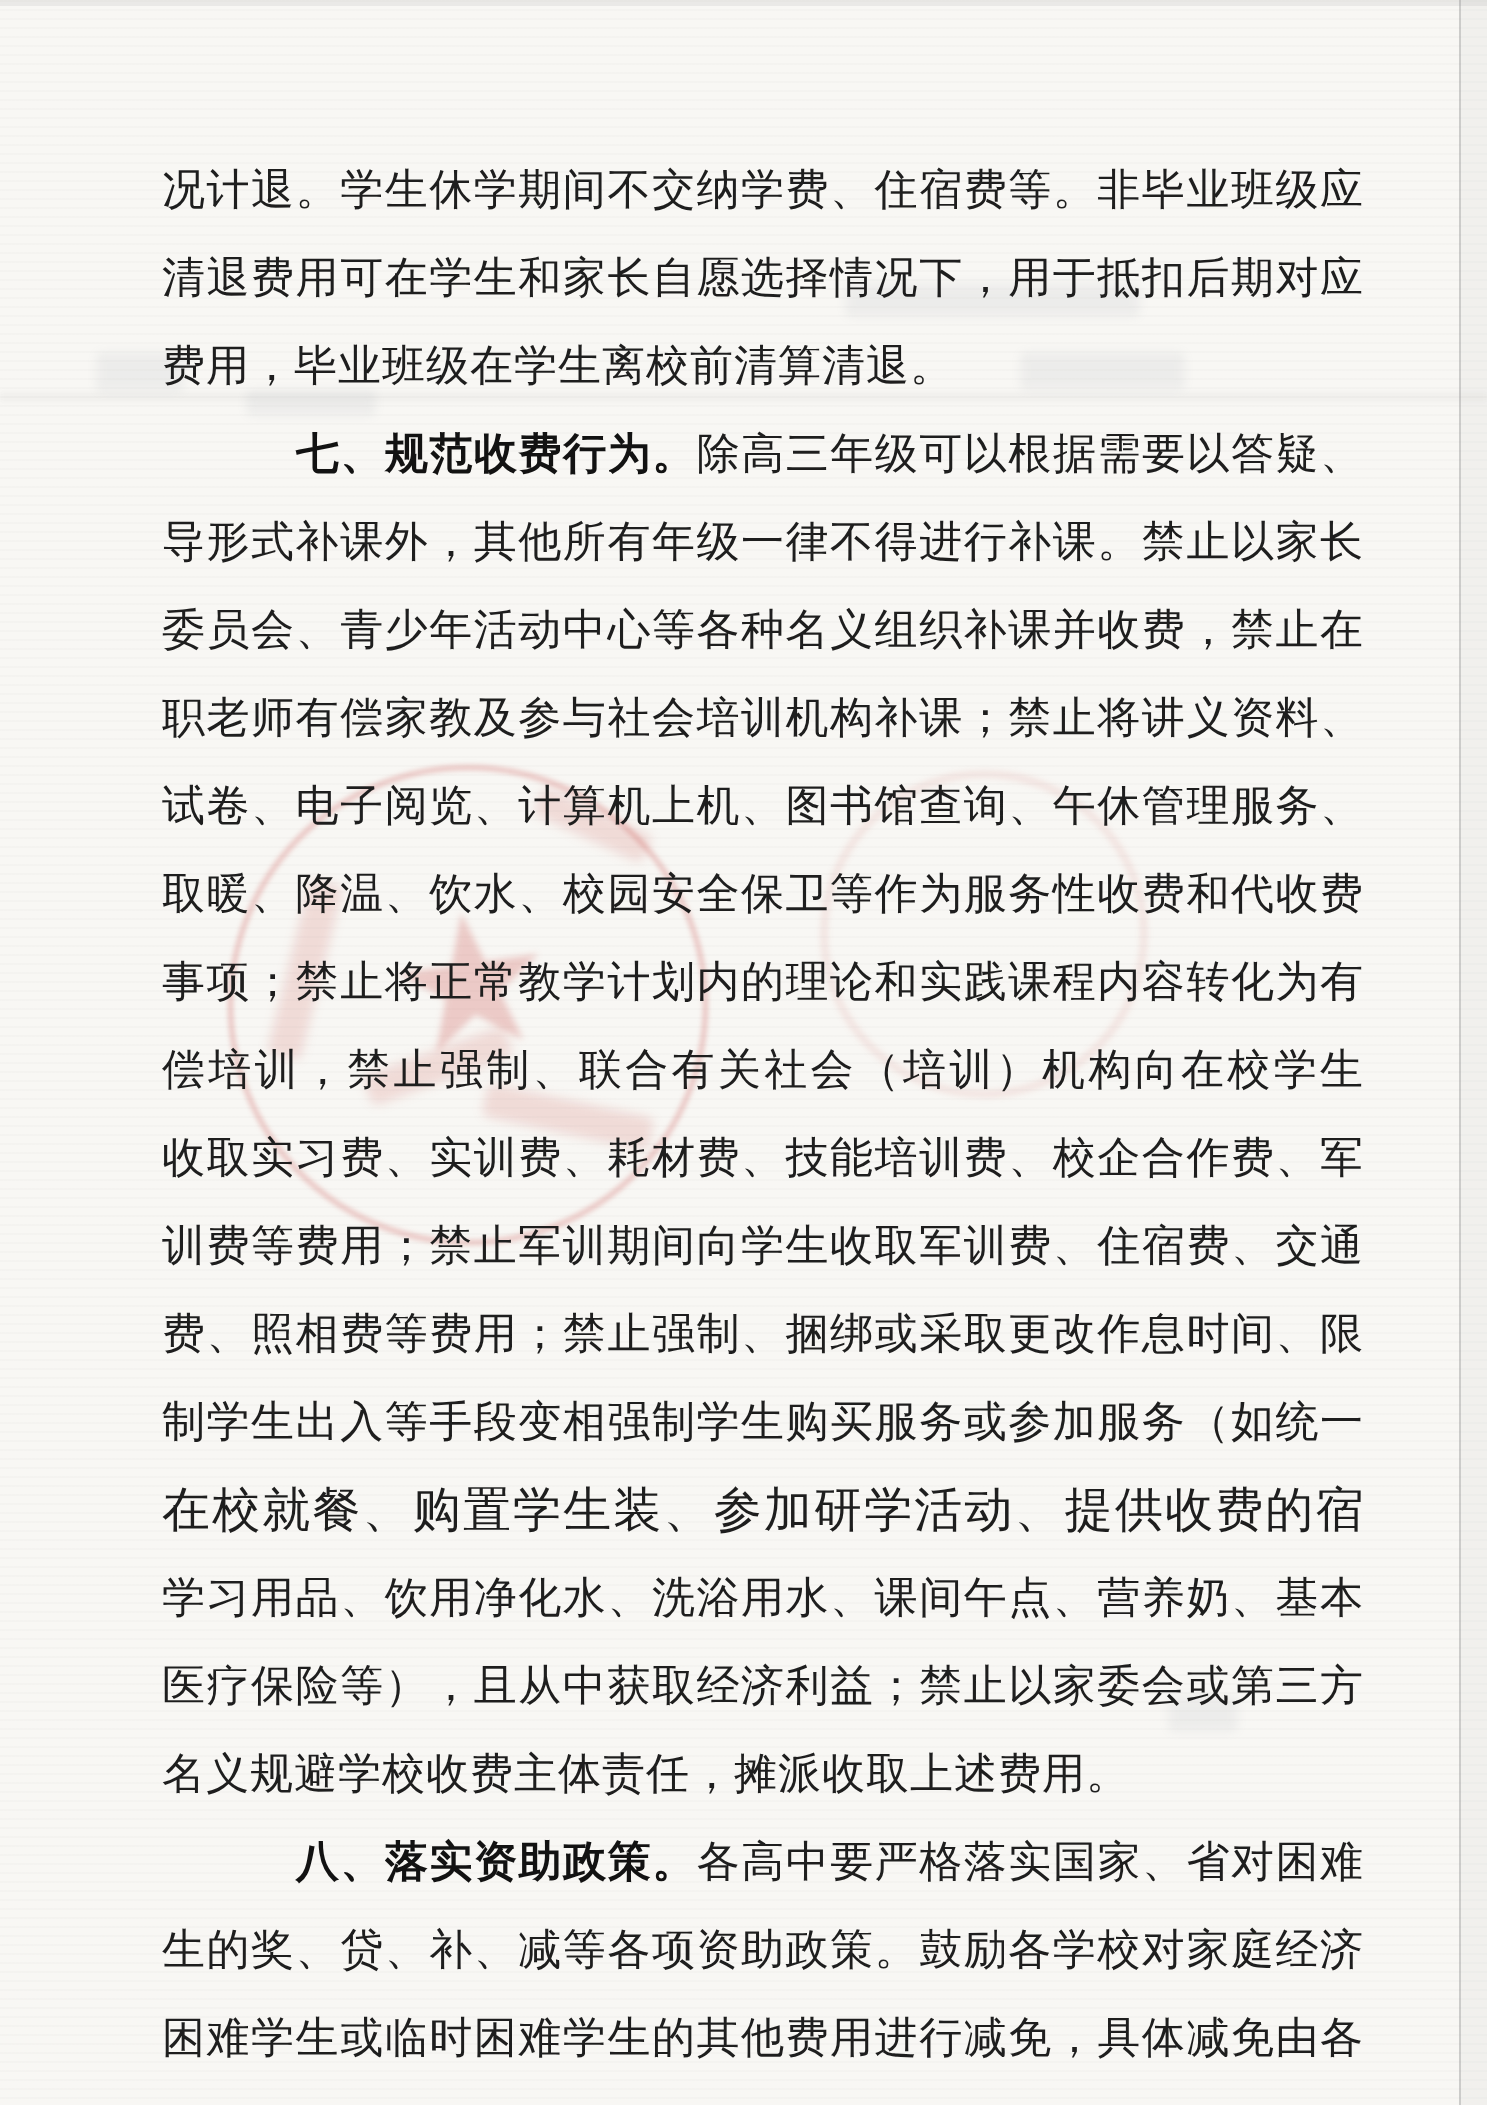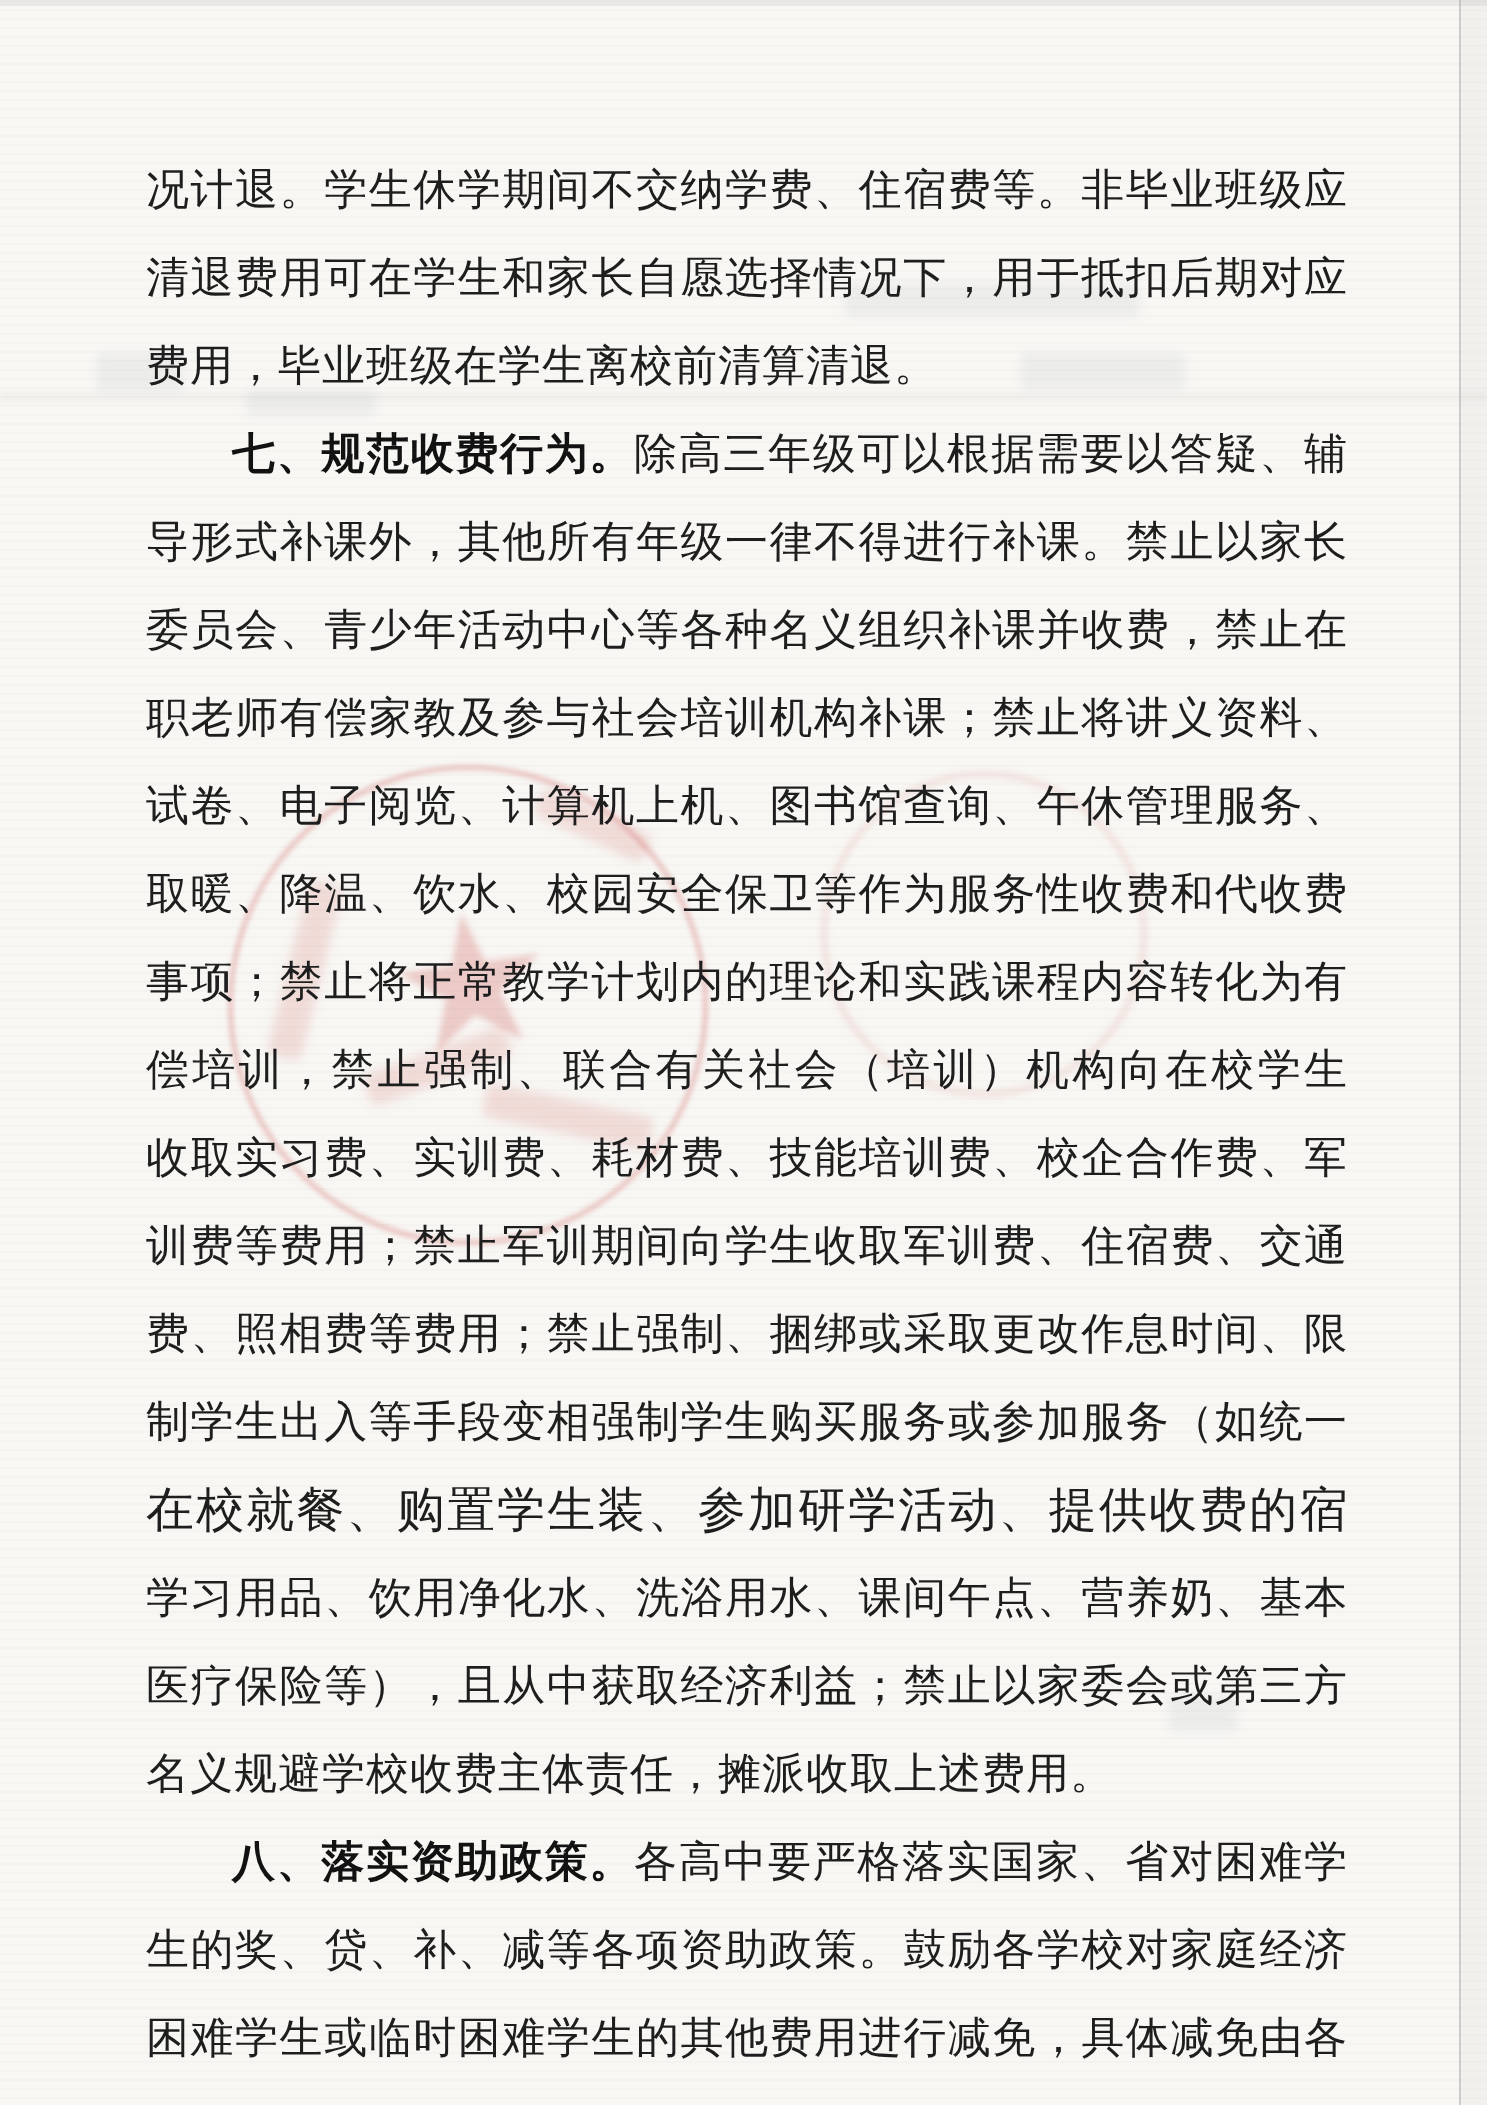--- a/index.html
+++ b/index.html
@@ -11,35 +11,35 @@
     font-family:"Liberation Serif","DejaVu Serif",serif;
   }
   
   .page::before{
     content:"";position:absolute;inset:0;
     background:repeating-linear-gradient(180deg,
       rgba(0,0,0,0.015) 0 2px, rgba(0,0,0,0) 2px 9px);
     pointer-events:none;
   }
   .textblock{
-    position:absolute;left:146px;top:146px;width:1202px;
+    position:absolute;left:162px;top:146px;width:1202px;
   }
   .line{
     height:88px;line-height:88px;
     font-size:43px;color:#1e1e1e;
     letter-spacing:1px;
     text-align:justify;
     text-justify:inter-character;
     text-align-last:justify;
     overflow:hidden;
   }
   .line.short{text-align:right;text-align-last:left;}
   .line.indent{text-indent:86px;}
   .line.tight{font-size:48px;letter-spacing:0.5px;}
-  .lead{font-weight:700;color:#121212;}
+  .lead{font-weight:700;color:#121212;margin-left:48px;}
   
   .seal{
     position:absolute;border-radius:50%;
     pointer-events:none;
   }
   .seal-l{
     left:228px;top:765px;width:470px;height:470px;
     border:5px solid rgba(199,73,68,0.30);
     filter:blur(2.5px);
   }

